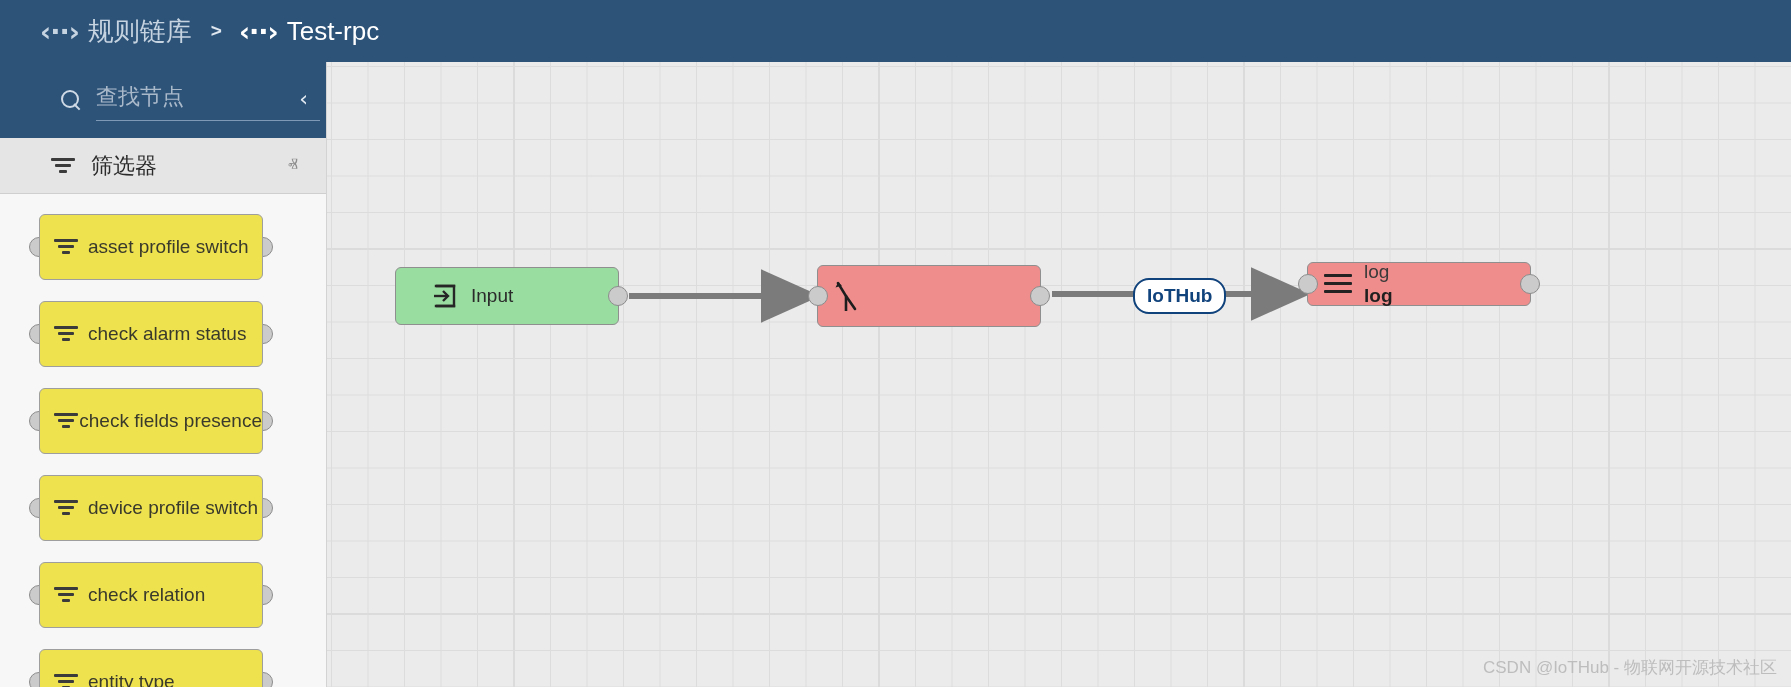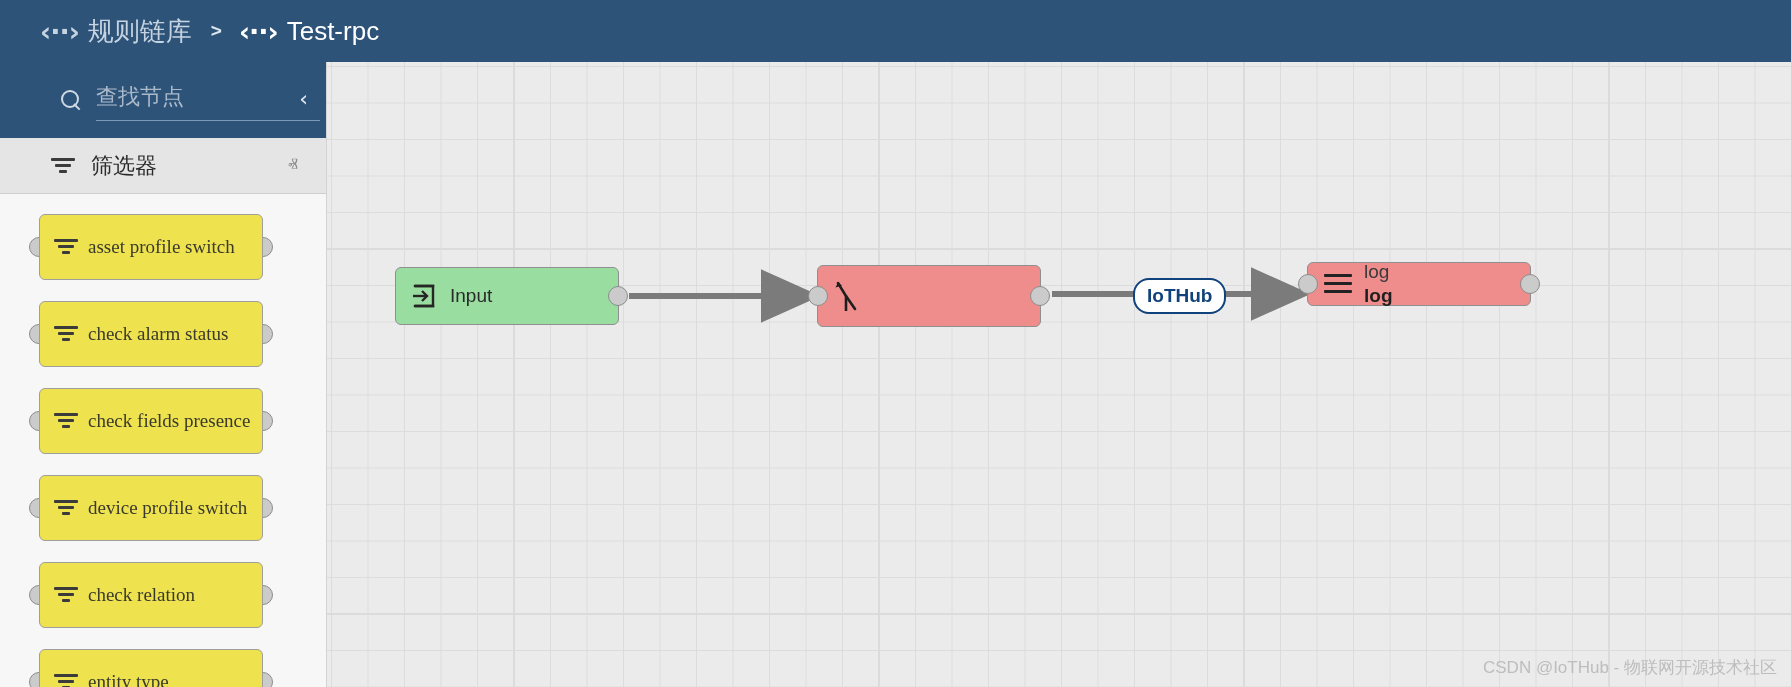--- a/index.html
+++ b/index.html
@@ -128,21 +128,20 @@
     font-family: "DejaVu Sans", sans-serif;
   }
 
   .node-list { padding-top: 20px; }
   .node-item {
     position: relative;
     height: 66px;
     margin: 0 0 21px 39px;
     width: 224px;
     cursor: grab;
-    font-family: Liberation Serif, serif;
   }
   .node-card {
     position: absolute; left: 0; top: 0;
     width: 224px; height: 66px;
     background: #eee24e;
     border: 1px solid #9e9e9e;
     border-radius: 6px;
     display: flex; align-items: center;
   }
   .port {
@@ -175,21 +174,21 @@
     overflow: hidden;
   }
 
   .flow-node {
     position: absolute;
     border: 1px solid #8f8f8f;
     border-radius: 6px;
     display: flex; align-items: center;
   }
   .flow-node .port { top: 50%; margin-top: -10px; }
-  .node-green { background: #9adda1; }
+  .node-green { background: #9adda1; padding-left: 21px; }
   .node-red   { background: #ef8d8d; }
 
   .nd-icon {
     flex: 0 0 auto;
     margin-left: 16px; margin-right: 12px;
     color: #262626;
   }
   .nd-text { display: flex; flex-direction: column; justify-content: center; line-height: 1.28; }
   .nd-title  { font-size: 19px; color: #3a3a3a; }
   .nd-sub    { font-size: 19px; color: #1f1f1f; font-weight: bold; }

